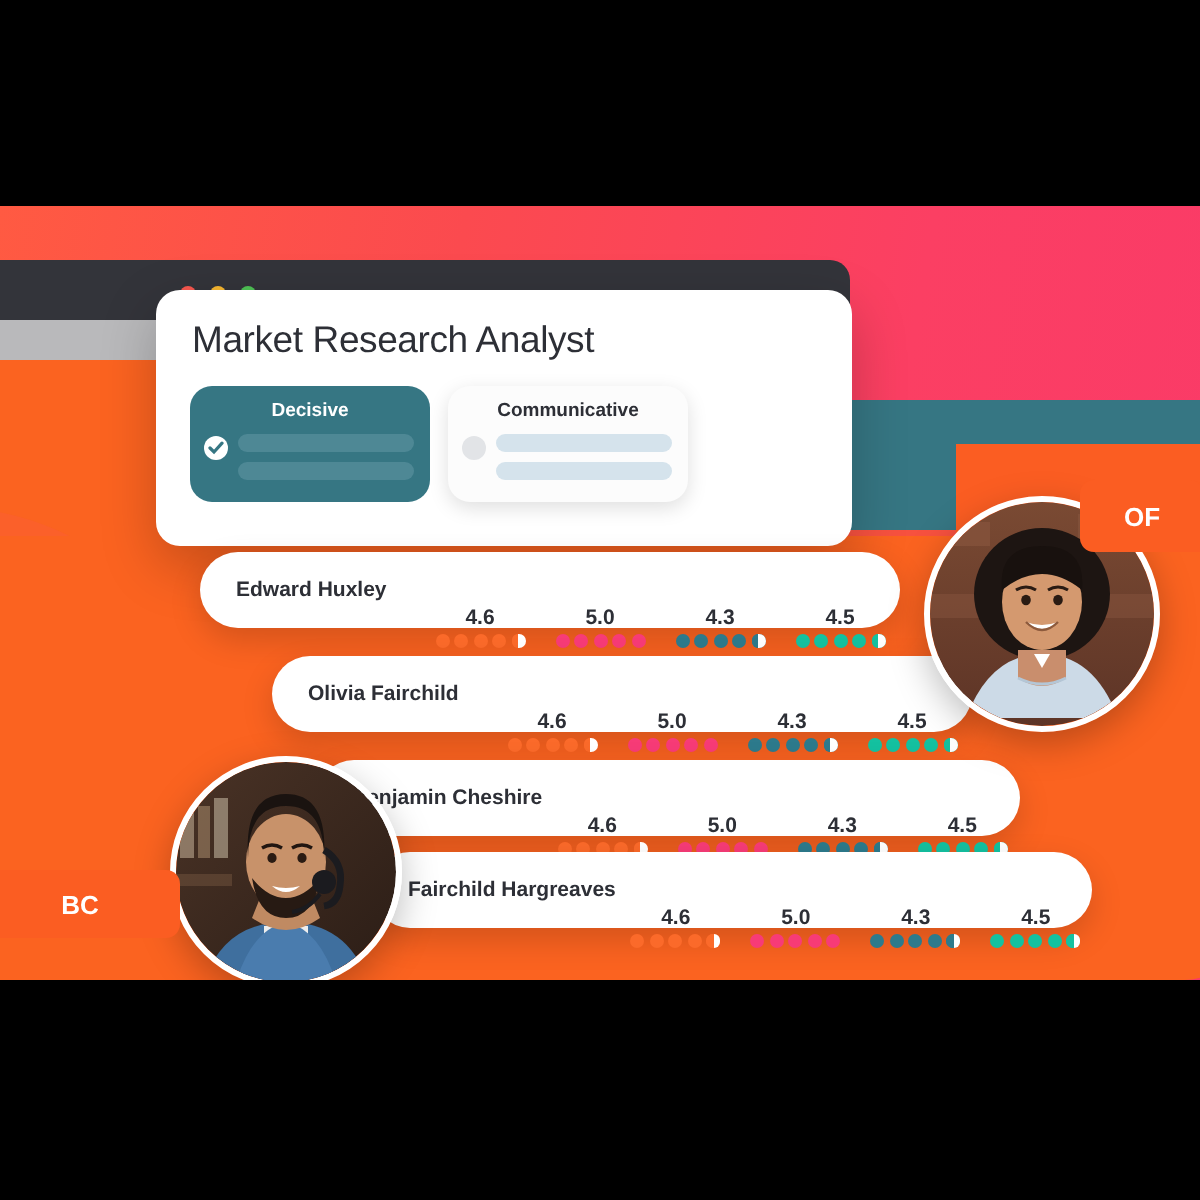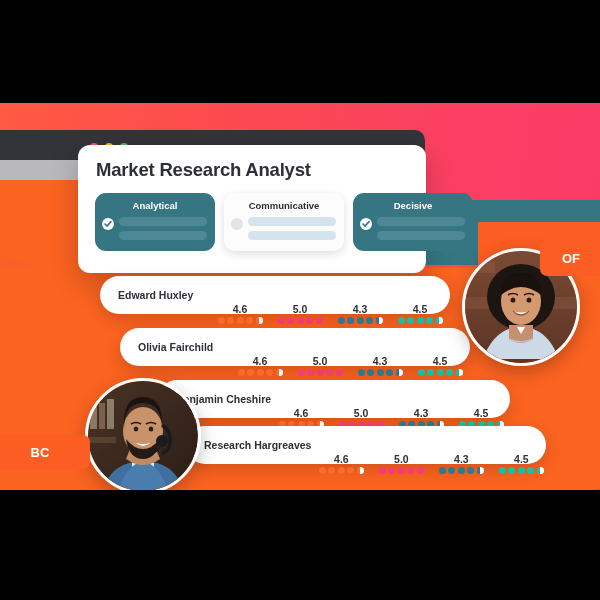--- a/index.html
+++ b/index.html
@@ -32,21 +32,21 @@
 
   
   .browser{position:absolute;left:-10px;top:130px;width:435px;height:30px;
     background:#33343a;border-radius:10px 10px 0 0;}
   .dots{position:absolute;left:90px;top:143px;display:flex;gap:7px;}
   .dot{width:8px;height:8px;border-radius:50%;}
   .dot.r{background:#f8584f;} .dot.y{background:#f7b731;} .dot.g{background:#4fc355;}
 
   .panel{position:absolute;left:78px;top:145px;width:348px;height:128px;
     background:#fff;border-radius:12px;box-shadow:0 10px 28px rgba(0,0,0,.22);}
-  .panel-title{position:absolute;left:18px;top:14px;font-size:18.5px;font-weight:bold;
+  .panel-title{position:absolute;left:18px;top:14px;font-size:18.5px;font-weight:normal;
     color:#2d2f36;letter-spacing:-.2px;}
 
   .skills{position:absolute;left:17px;top:48px;display:flex;gap:9px;}
   .skill{width:120px;height:58px;border-radius:11px;position:relative;}
   .skill.on{background:#367683;}
   .skill.off{background:#fcfcfc;box-shadow:0 3px 10px rgba(0,0,0,.13);}
   .skill-label{position:absolute;top:7px;left:0;right:0;text-align:center;
     font-size:9.5px;font-weight:bold;}
   .skill.on .skill-label{color:#fff;}
   .skill.off .skill-label{color:#2d2f36;}
@@ -103,51 +103,39 @@
   <div class="dots">
     <div class="dot r"></div>
     <div class="dot y"></div>
     <div class="dot g"></div>
   </div>
 
   <div class="panel">
     <div class="panel-title">Market Research Analyst</div>
     <div class="skills" id="skills">
         <div class="skill on">
-          <div class="skill-label">Analytical</div>
+          <div class="skill-label">Decisive</div>
           <div class="check">
             <svg width="8" height="8" viewBox="0 0 8 8">
               <path d="M1 4 L3 6 L7 1.6" stroke="#367683" stroke-width="1.6" fill="none" stroke-linecap="round"></path>
             </svg>
           </div>
           <div class="bars">
             <div class="bar"></div>
             <div class="bar"></div>
           </div>
         </div>
         <div class="skill off">
           <div class="skill-label">Communicative</div>
           <div class="check"></div>
           <div class="bars">
             <div class="bar"></div>
             <div class="bar"></div>
           </div>
         </div>
-        <div class="skill on">
-          <div class="skill-label">Decisive</div>
-          <div class="check">
-            <svg width="8" height="8" viewBox="0 0 8 8">
-              <path d="M1 4 L3 6 L7 1.6" stroke="#367683" stroke-width="1.6" fill="none" stroke-linecap="round"></path>
-            </svg>
-          </div>
-          <div class="bars">
-            <div class="bar"></div>
-            <div class="bar"></div>
-          </div>
-        </div>
       </div>
   </div>
 
   <div id="rows">
       <div class="row" style="left: 100px; top: 276px; width: 350px; align-items: center;">
         <div class="nm" style="width: 120px; padding-left: 18px;">Edward Huxley</div>
         <div class="scores">
           <div class="score">
             <div class="val">4.6</div>
             <div class="dotsrow">
@@ -192,21 +180,21 @@
               <div class="pip" style="background: rgb(20, 193, 160);"></div>
               <div class="pip" style="background: rgb(20, 193, 160);"></div>
               <div class="pip half" style="box-shadow: rgb(20, 193, 160) 0px 0px 0px 1px inset;">
                 <div class="lh" style="background: rgb(20, 193, 160);"></div>
                 <div class="rh" style="background: rgb(255, 255, 255);"></div>
               </div>
             </div>
           </div>
         </div>
       </div>
-      <div class="row" style="left: 120px; top: 328px; width: 350px;">
+      <div class="row" style="left: 136px; top: 328px; width: 350px;">
         <div class="nm" style="width: 120px; padding-left: 18px;">Olivia Fairchild</div>
         <div class="scores">
           <div class="score">
             <div class="val">4.6</div>
             <div class="dotsrow">
               <div class="pip" style="background: rgb(251, 106, 42);"></div>
               <div class="pip" style="background: rgb(251, 106, 42);"></div>
               <div class="pip" style="background: rgb(251, 106, 42);"></div>
               <div class="pip" style="background: rgb(251, 106, 42);"></div>
               <div class="pip half" style="box-shadow: rgb(251, 106, 42) 0px 0px 0px 1px inset;">
@@ -301,21 +289,21 @@
               <div class="pip" style="background: rgb(20, 193, 160);"></div>
               <div class="pip half" style="box-shadow: rgb(20, 193, 160) 0px 0px 0px 1px inset;">
                 <div class="lh" style="background: rgb(20, 193, 160);"></div>
                 <div class="rh" style="background: rgb(255, 255, 255);"></div>
               </div>
             </div>
           </div>
         </div>
       </div>
       <div class="row" style="left: 186px; top: 426px; width: 360px;">
-        <div class="nm" style="width: 140px; padding-left: 18px;">Research Hargreaves</div>
+        <div class="nm" style="width: 140px; padding-left: 18px;">Fairchild Hargreaves</div>
         <div class="scores">
           <div class="score">
             <div class="val">4.6</div>
             <div class="dotsrow">
               <div class="pip" style="background: rgb(251, 106, 42);"></div>
               <div class="pip" style="background: rgb(251, 106, 42);"></div>
               <div class="pip" style="background: rgb(251, 106, 42);"></div>
               <div class="pip" style="background: rgb(251, 106, 42);"></div>
               <div class="pip half" style="box-shadow: rgb(251, 106, 42) 0px 0px 0px 1px inset;">
                 <div class="lh" style="background: rgb(251, 106, 42);"></div>

